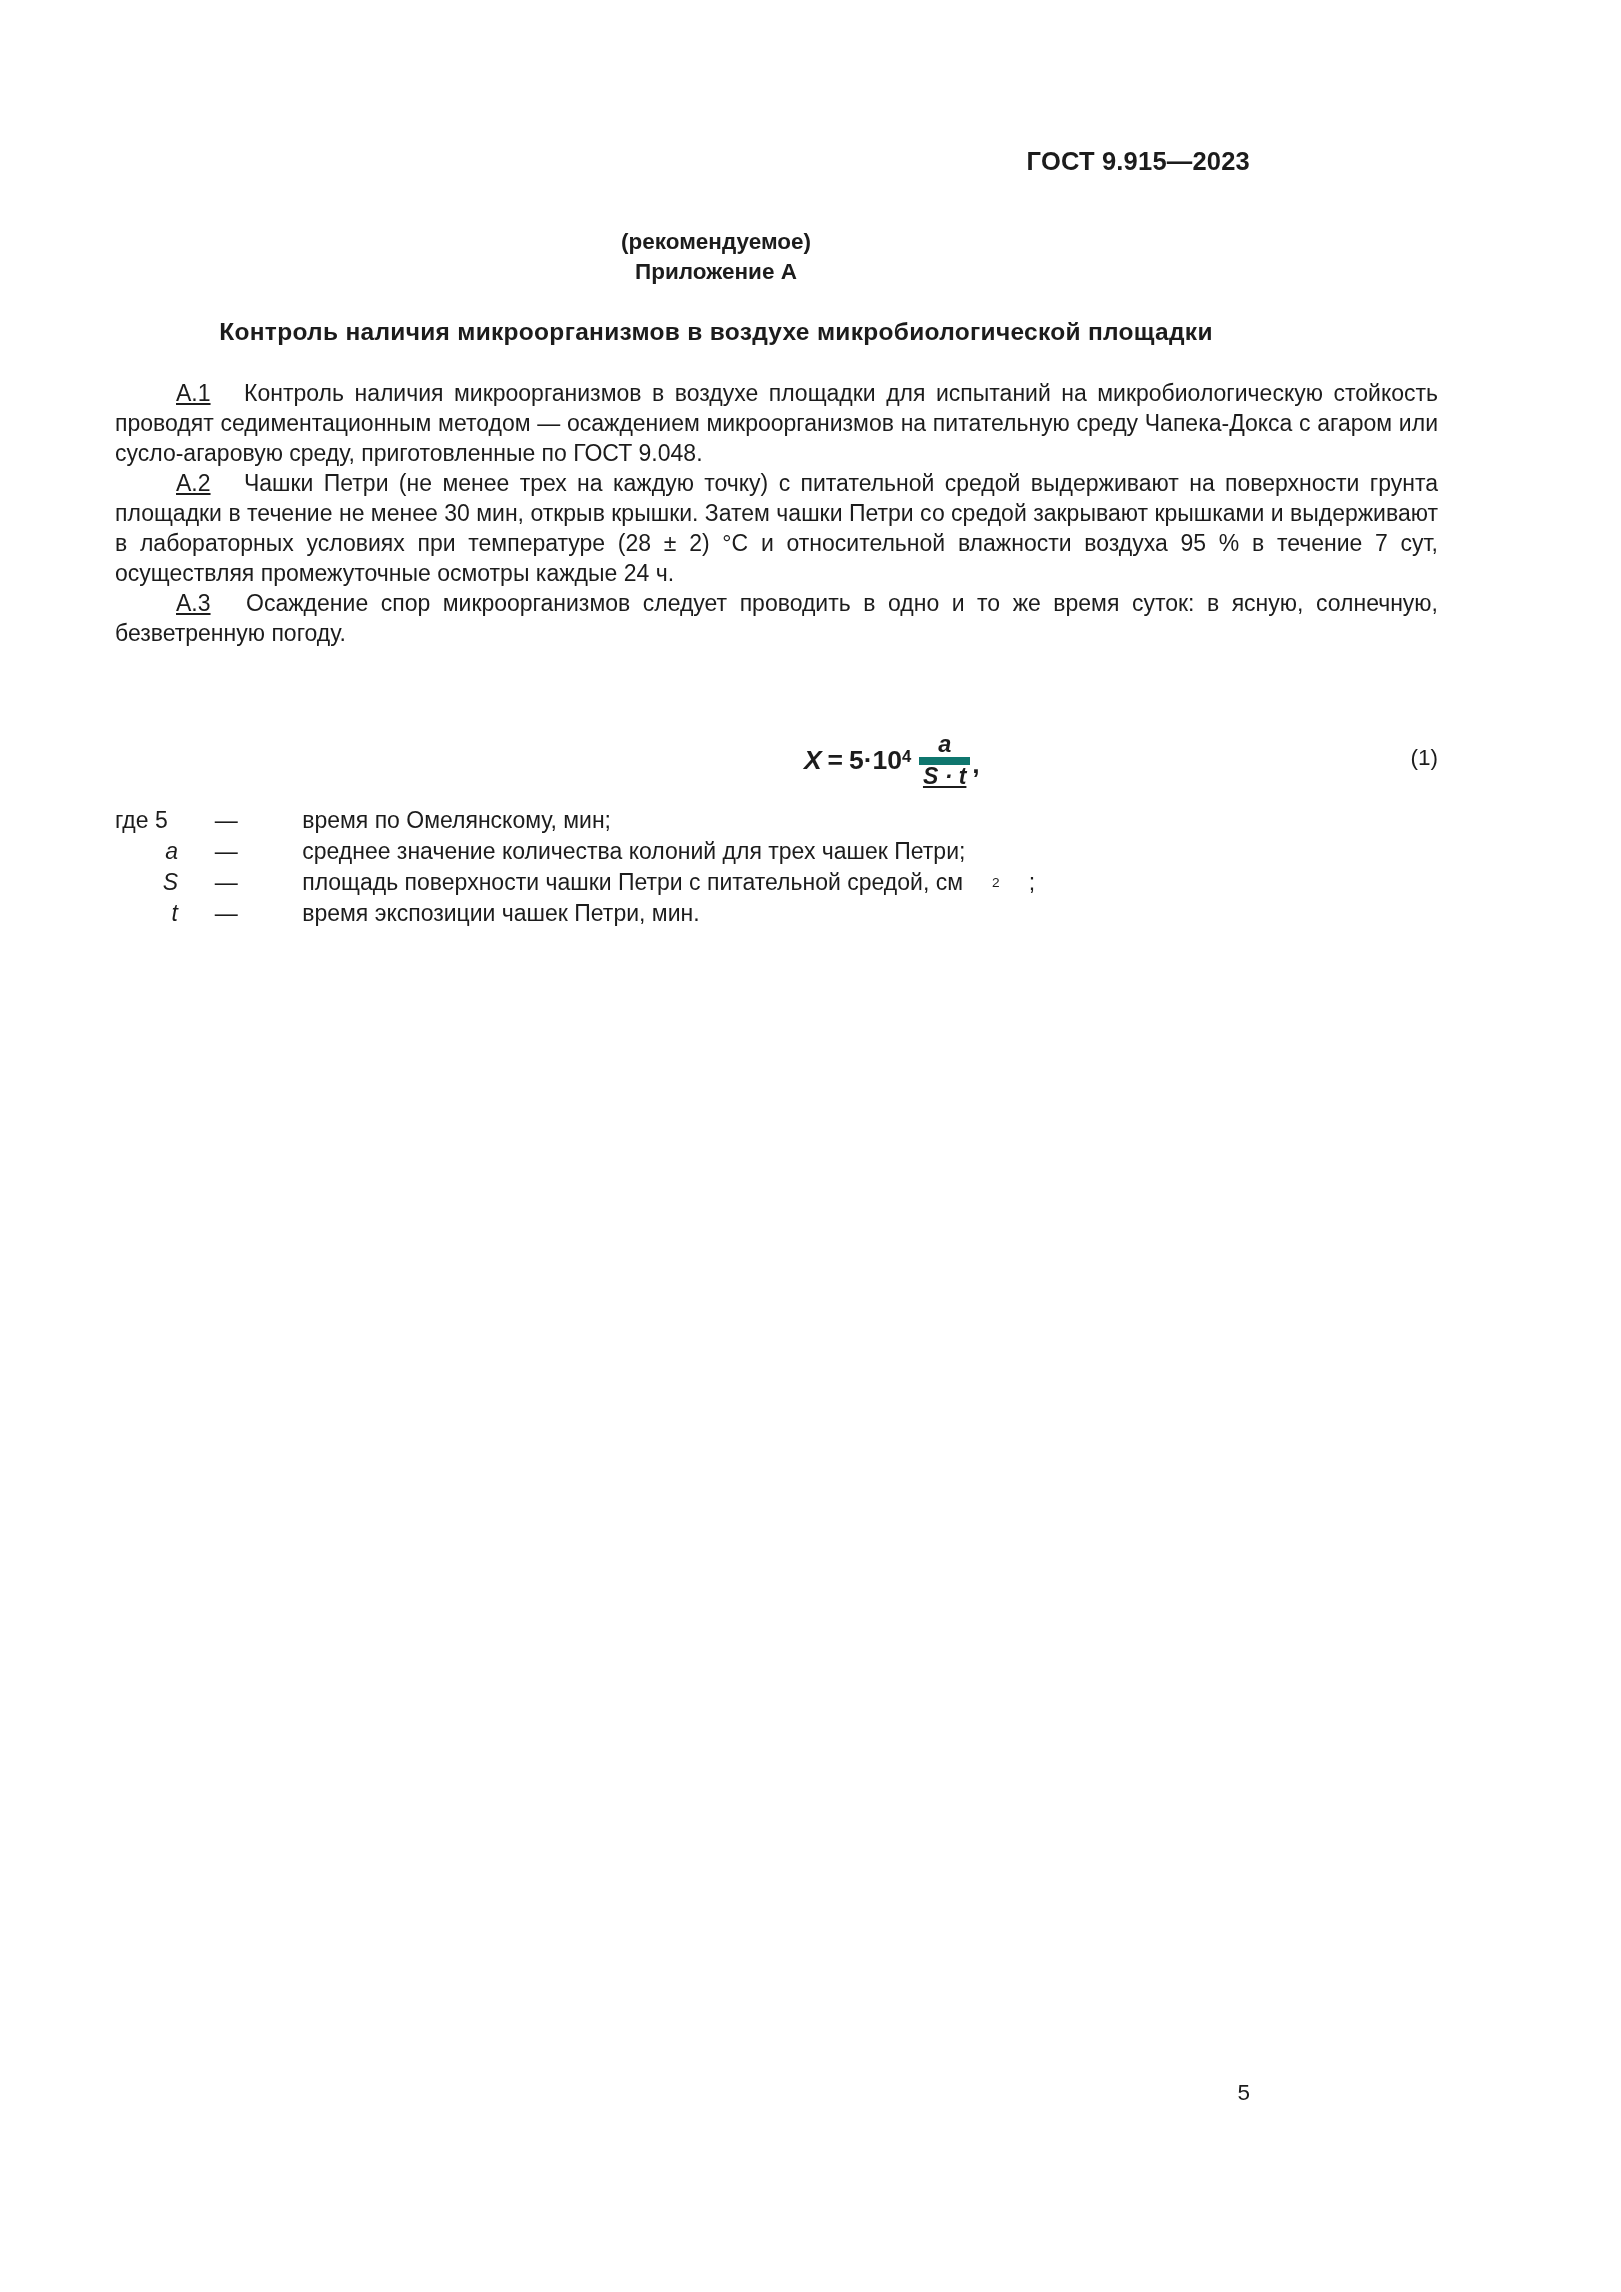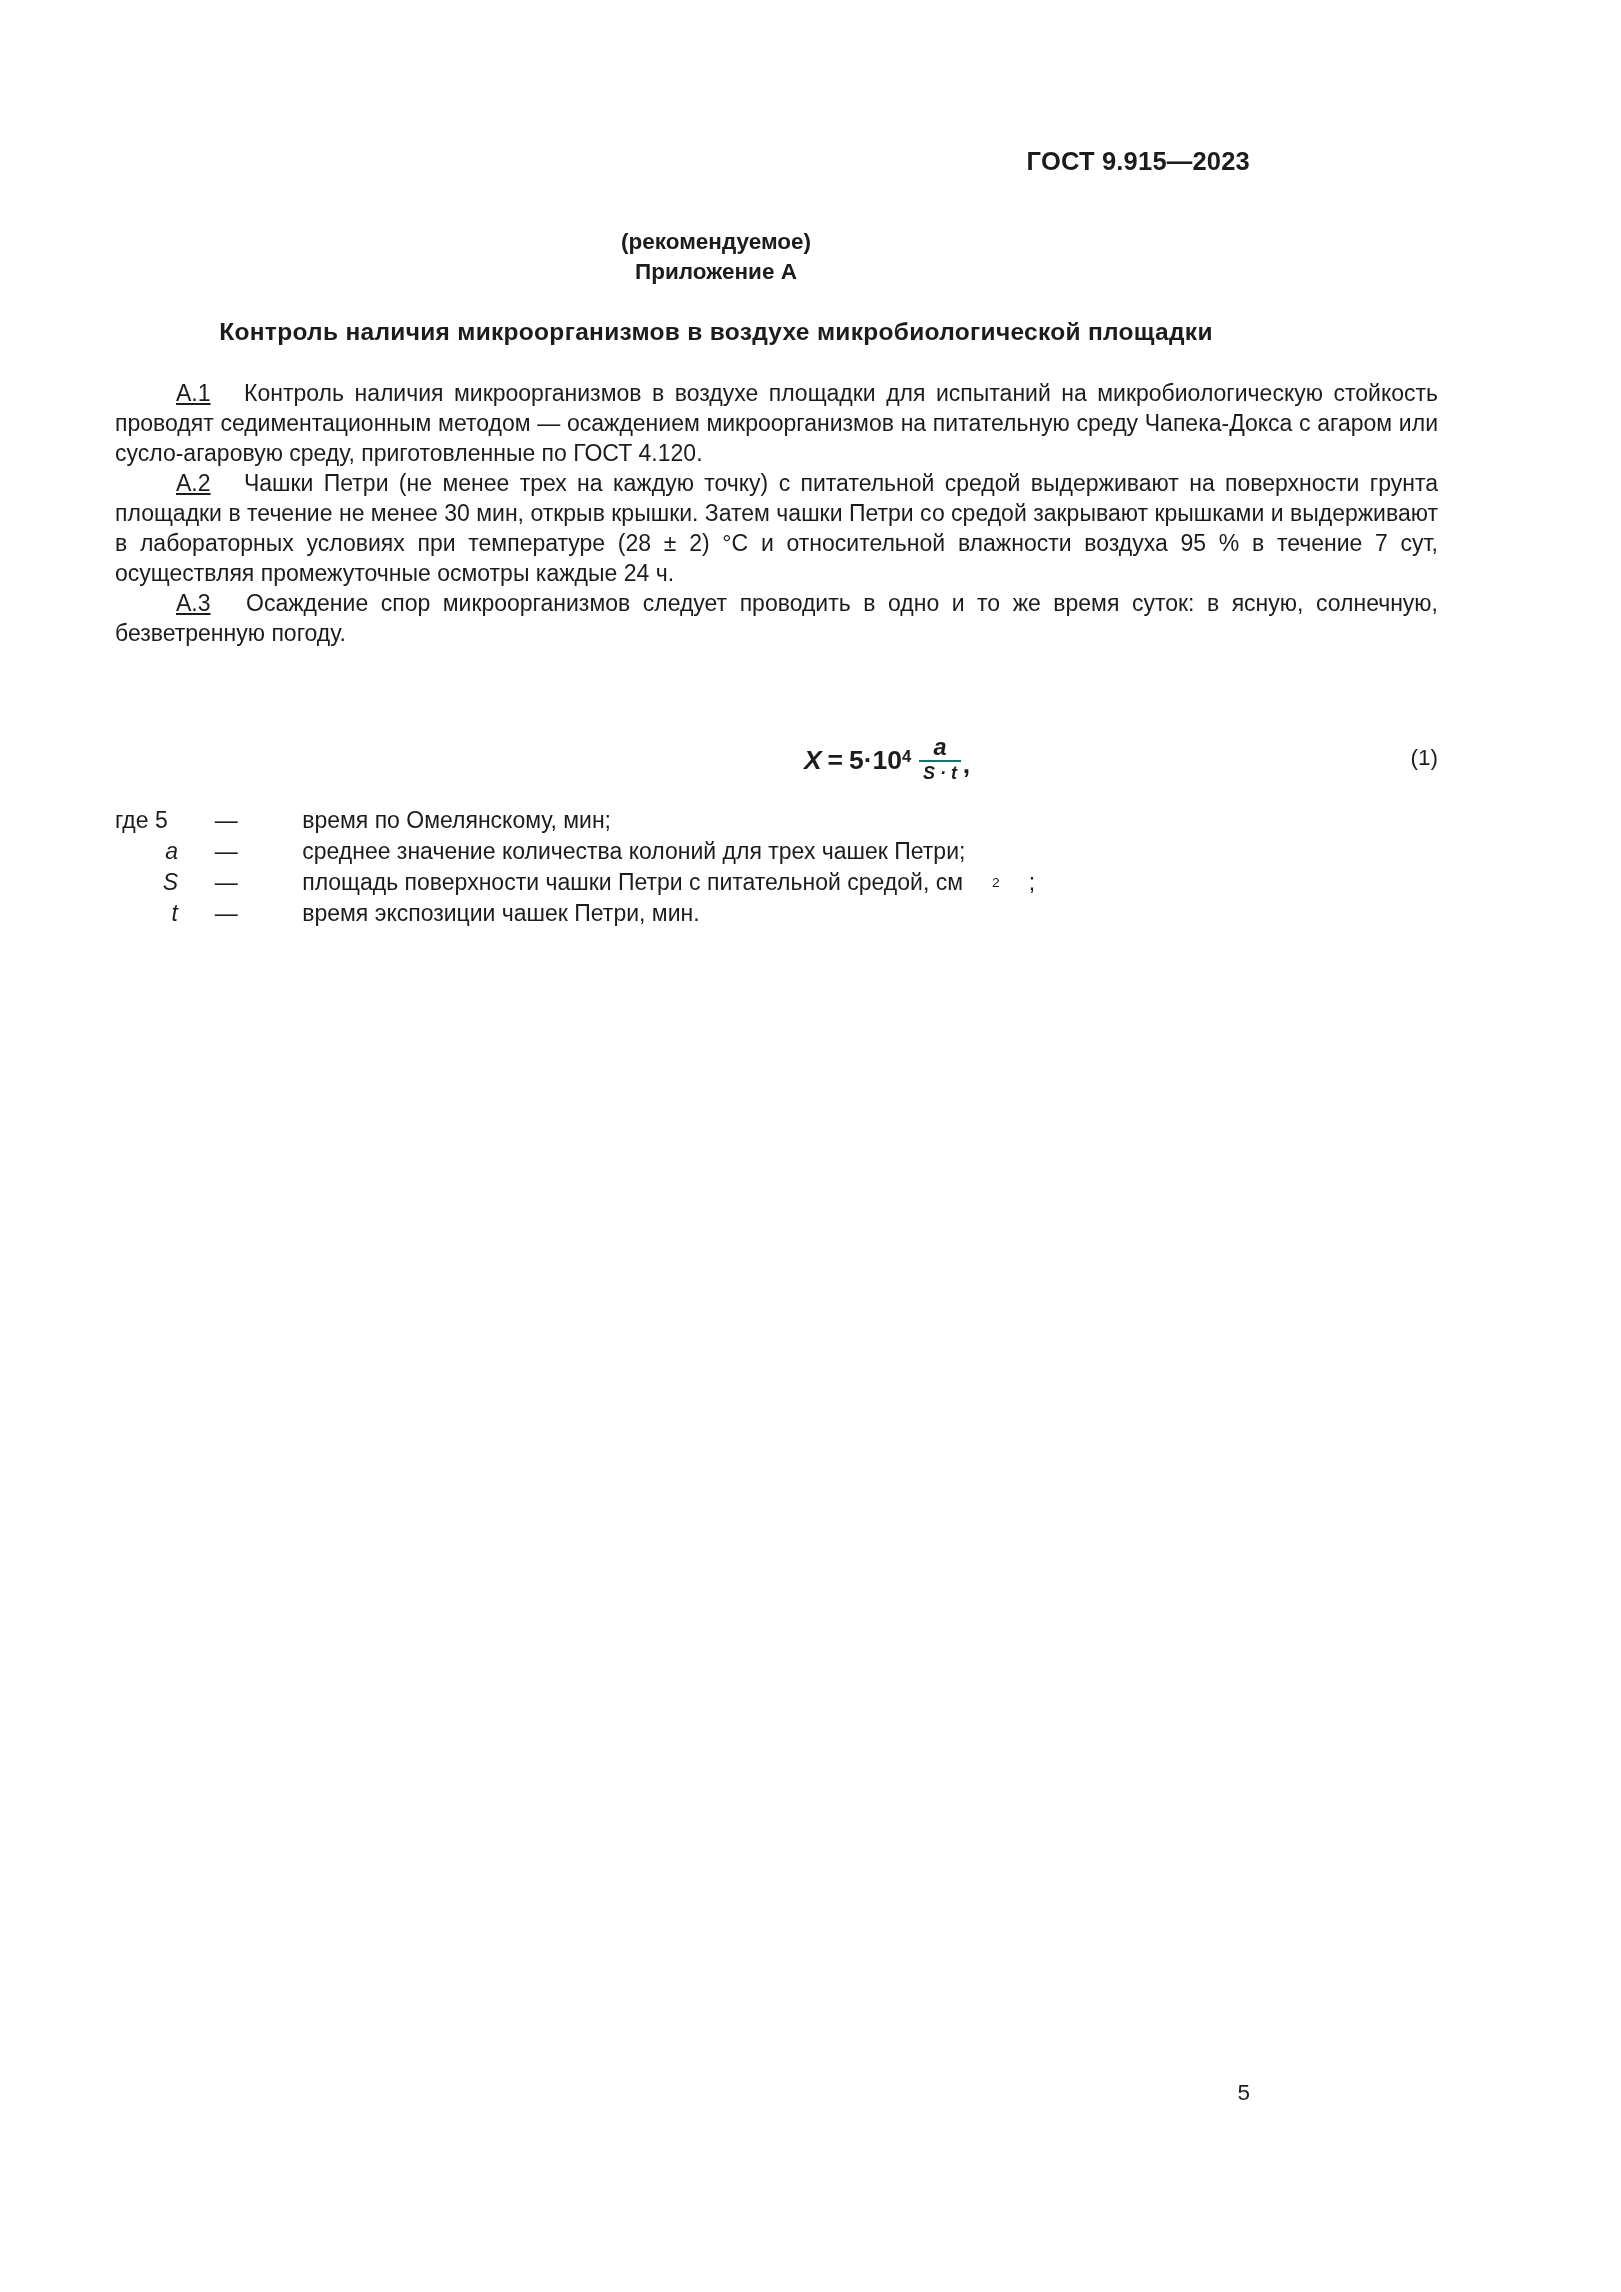--- a/index.html
+++ b/index.html
@@ -90,23 +90,24 @@
       flex-direction: column;
       align-items: center;
       margin-left: 7.8px;
       line-height: 23.5px;
     }
     .fraction .num {
       font-size: 23.5px;
       padding: 0 3.9px;
     }
     .fraction .den {
-      font-size: 18px;
-      border-top: 2px solid #0f766e;
+      font-size: 23px;
+      border-top: 8px solid #0f766e;
       padding: 0 3.9px;
+      text-decoration: underline;
     }
     .formula .comma { margin-left: 2px; font-style: normal; align-self: center; position: relative; top: 3.9px; }
     .eq-number {
       position: absolute;
       right: 0;
       top: 11.8px;
       font-size: 22.5px;
     }
     .legend {
       position: absolute;
@@ -145,21 +146,21 @@
   <div class="std-header">ГОСТ 9.915—2023</div>
 
   <div class="annex-title">
     <div>(рекомендуемое)</div>
     <div>Приложение А</div>
   </div>
 
   <div class="section-title">Контроль наличия микроорганизмов в воздухе микробиологической площадки</div>
 
   <div class="body">
-    <p class="para"><span class="para-num">А.1</span> <span>Контроль наличия микроорганизмов в воздухе площадки для испытаний на микробиологическую стойкость проводят седиментационным методом — осаждением микроорганизмов на питательную среду Чапека-Докса с агаром или сусло-агаровую среду, приготовленные по ГОСТ 4.120.</span></p>
+    <p class="para"><span class="para-num">А.1</span> <span>Контроль наличия микроорганизмов в воздухе площадки для испытаний на микробиологическую стойкость проводят седиментационным методом — осаждением микроорганизмов на питательную среду Чапека-Докса с агаром или сусло-агаровую среду, приготовленные по ГОСТ 9.048.</span></p>
     <p class="para"><span class="para-num">А.2</span> <span>Чашки Петри (не менее трех на каждую точку) с питательной средой выдерживают на поверхности грунта площадки в течение не менее 30 мин, открыв крышки. Затем чашки Петри со средой закрывают крышками и выдерживают в лабораторных условиях при температуре (28 ± 2) °С и относительной влажности воздуха 95 % в течение 7 сут, осуществляя промежуточные осмотры каждые 24 ч.</span></p>
     <p class="para"><span class="para-num">А.3</span> <span>Осаждение спор микроорганизмов следует проводить в одно и то же время суток: в ясную, солнечную, безветренную погоду.</span></p>
   </div>
 
   <div class="formula-row">
     <div class="formula">
       <span>X</span>
       <span class="plain" style="margin:0 5.9px;">=</span>
       <span class="plain">5·10</span>
         <sup>4</sup>

